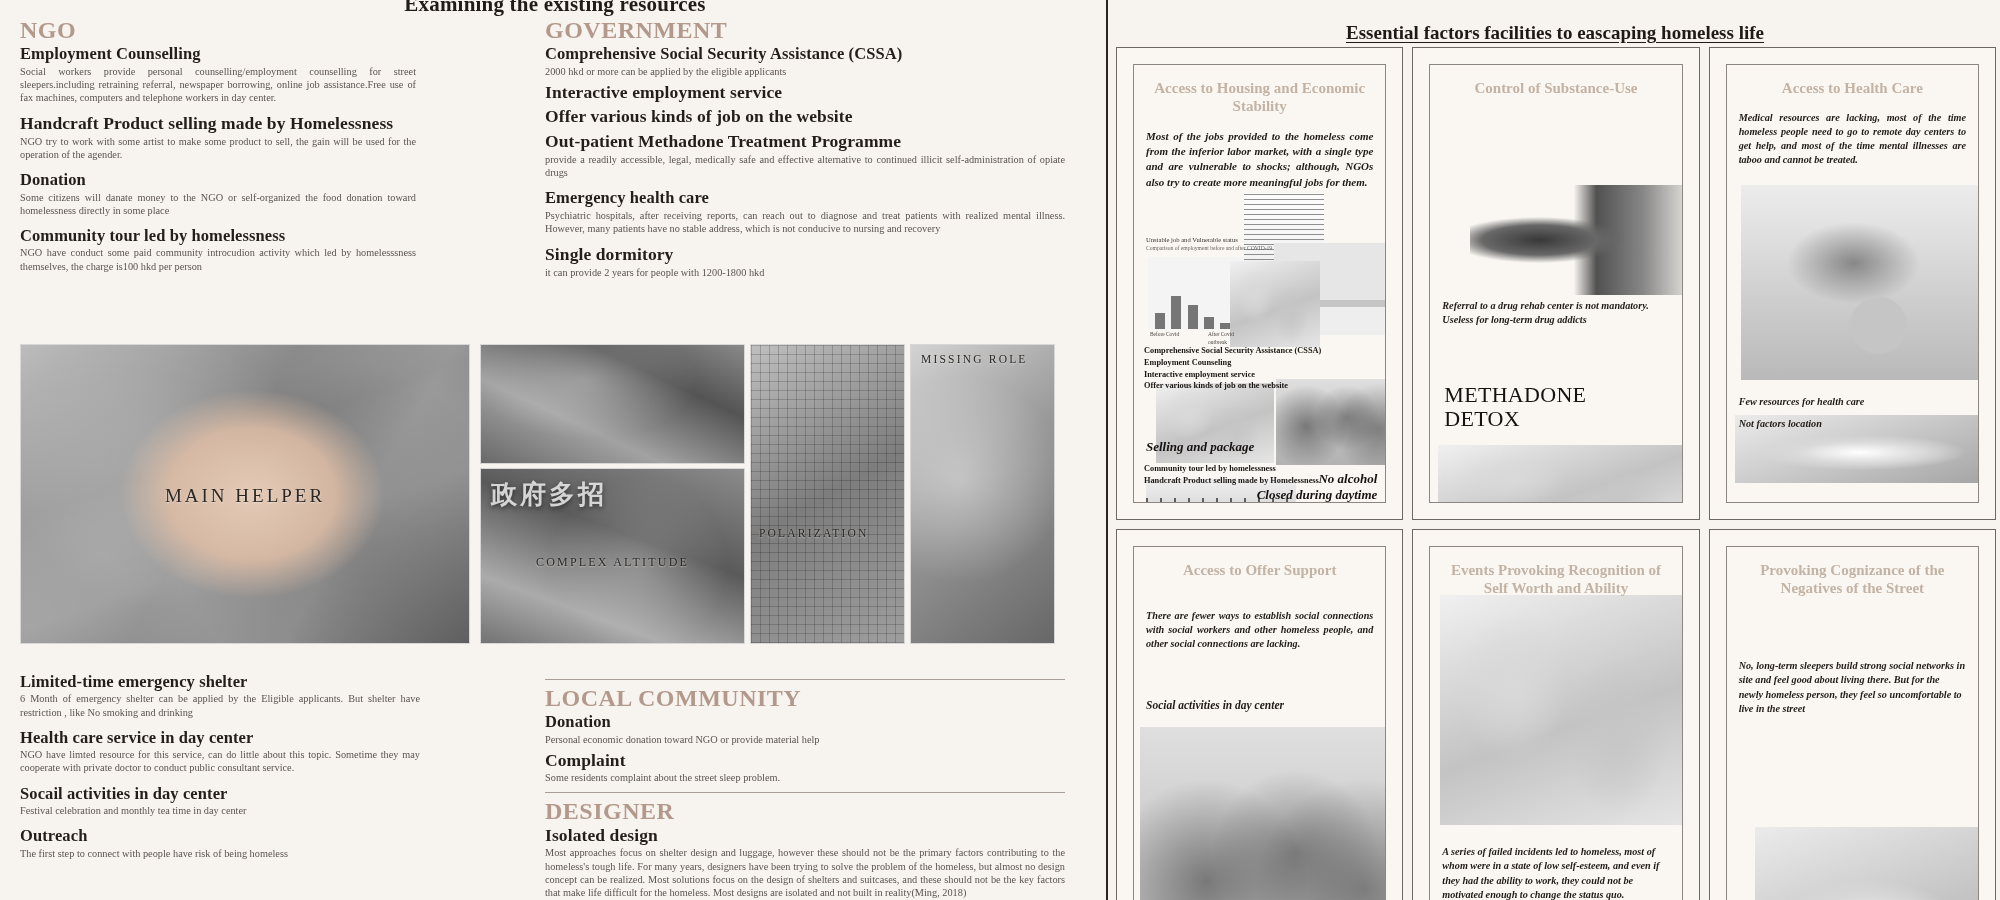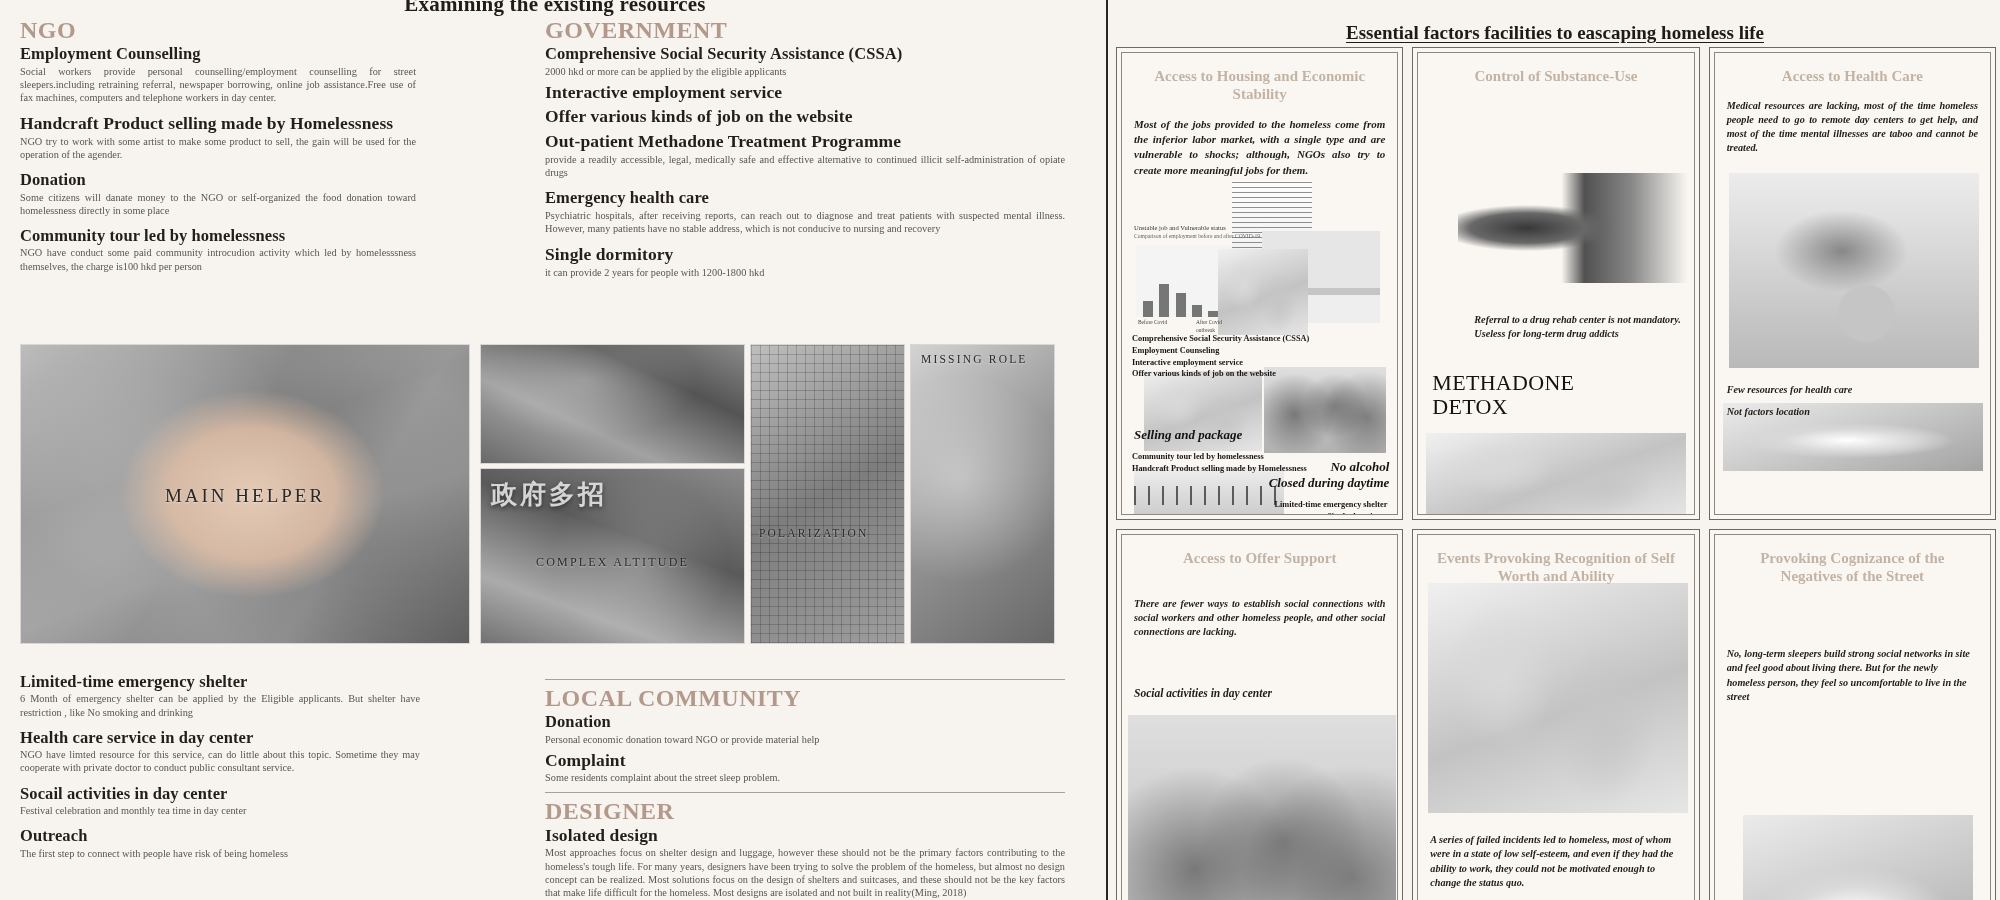--- a/index.html
+++ b/index.html
@@ -127,21 +127,21 @@
     white-space: nowrap;
   }
   .cards {
     position: absolute; top: 47px; left: 8px; width: 880px;
     display: grid; grid-template-columns: repeat(3, 1fr); gap: 9px;
   }
   .card {
     position: relative; height: 473px; overflow: hidden;
     background: #faf7f2;
     border: 1px solid #6f6862;
-    padding: 4px;
+    padding: 16px;
   }
   .card-inner { position: relative; width: 100%; height: 100%; border: 1px solid #8e8781; overflow: hidden; }
   .card-title {
     position: relative; z-index: 5;
     margin: 14px 14px 0 14px; text-align: center;
     font-size: 15px; font-weight: bold; color: #c3b3a4; line-height: 1.2;
   }
   .card-body {
     position: relative; z-index: 5;
     margin: 14px 12px 0 12px;
@@ -265,21 +265,21 @@
       </div>
       <div class="item tight">
         <div class="item-title lg">Offer various kinds of job on the website</div>
       </div>
       <div class="item">
         <div class="item-title lg">Out-patient Methadone Treatment Programme</div>
         <div class="item-body">provide a readily accessible, legal, medically safe and effective alternative to continued illicit self-administration of opiate drugs</div>
       </div>
       <div class="item">
         <div class="item-title">Emergency health care</div>
-        <div class="item-body">Psychiatric hospitals, after receiving reports, can reach out to diagnose and treat patients with suspected mental illness. However, many patients have no stable address, which is not conducive to nursing and recovery</div>
+        <div class="item-body">Psychiatric hospitals, after receiving reports, can reach out to diagnose and treat patients with realized mental illness. However, many patients have no stable address, which is not conducive to nursing and recovery</div>
       </div>
       <div class="item">
         <div class="item-title lg">Single dormitory</div>
         <div class="item-body nj">it can provide  2 years for people with 1200-1800 hkd</div>
       </div>
     </div>
 
     <div class="photos">
 
       <div class="ph" style="left:0; top:0; width:450px; height:300px;">
@@ -405,21 +405,21 @@
             <div>Limited-time emergency shelter</div>
             <div>Single dormitory</div>
           </div>
         </div>
       </div>
 
       <div class="card">
         <div class="card-inner">
           <div class="card-title">Control of Substance-Use</div>
           <div class="img-blk f-spoon" style="left:40px; top:120px; width:230px; height:110px;"></div>
-          <div class="card-note" style="top:260px; white-space:pre-line;margin-left:44px;">Referral to a drug rehab center is not mandatory.
+          <div class="card-note" style="top:234px; white-space:pre-line;">Referral to a drug rehab center is not mandatory.
 Useless for long-term drug addicts</div>
           <div class="big-word" style="top:318px; white-space:pre-line;">METHADONE
 DETOX</div>
           <div class="img-blk f-hands2" style="left:8px; top:380px; width:260px; height:85px;"></div>
         </div>
       </div>
 
       <div class="card">
         <div class="card-inner">
           <div class="card-title">Access to Health Care</div>

